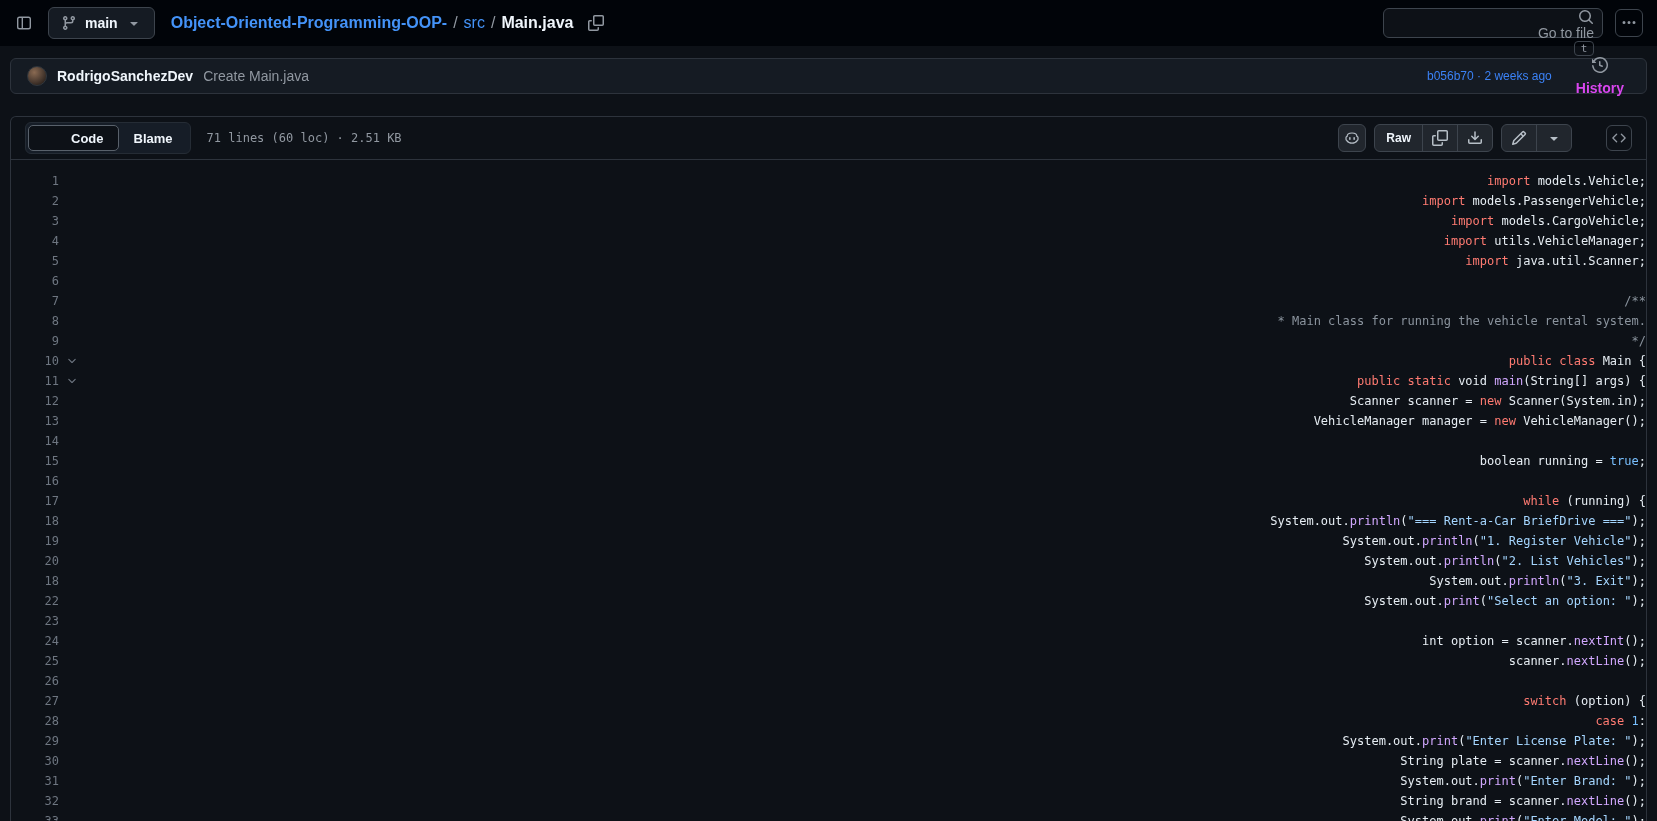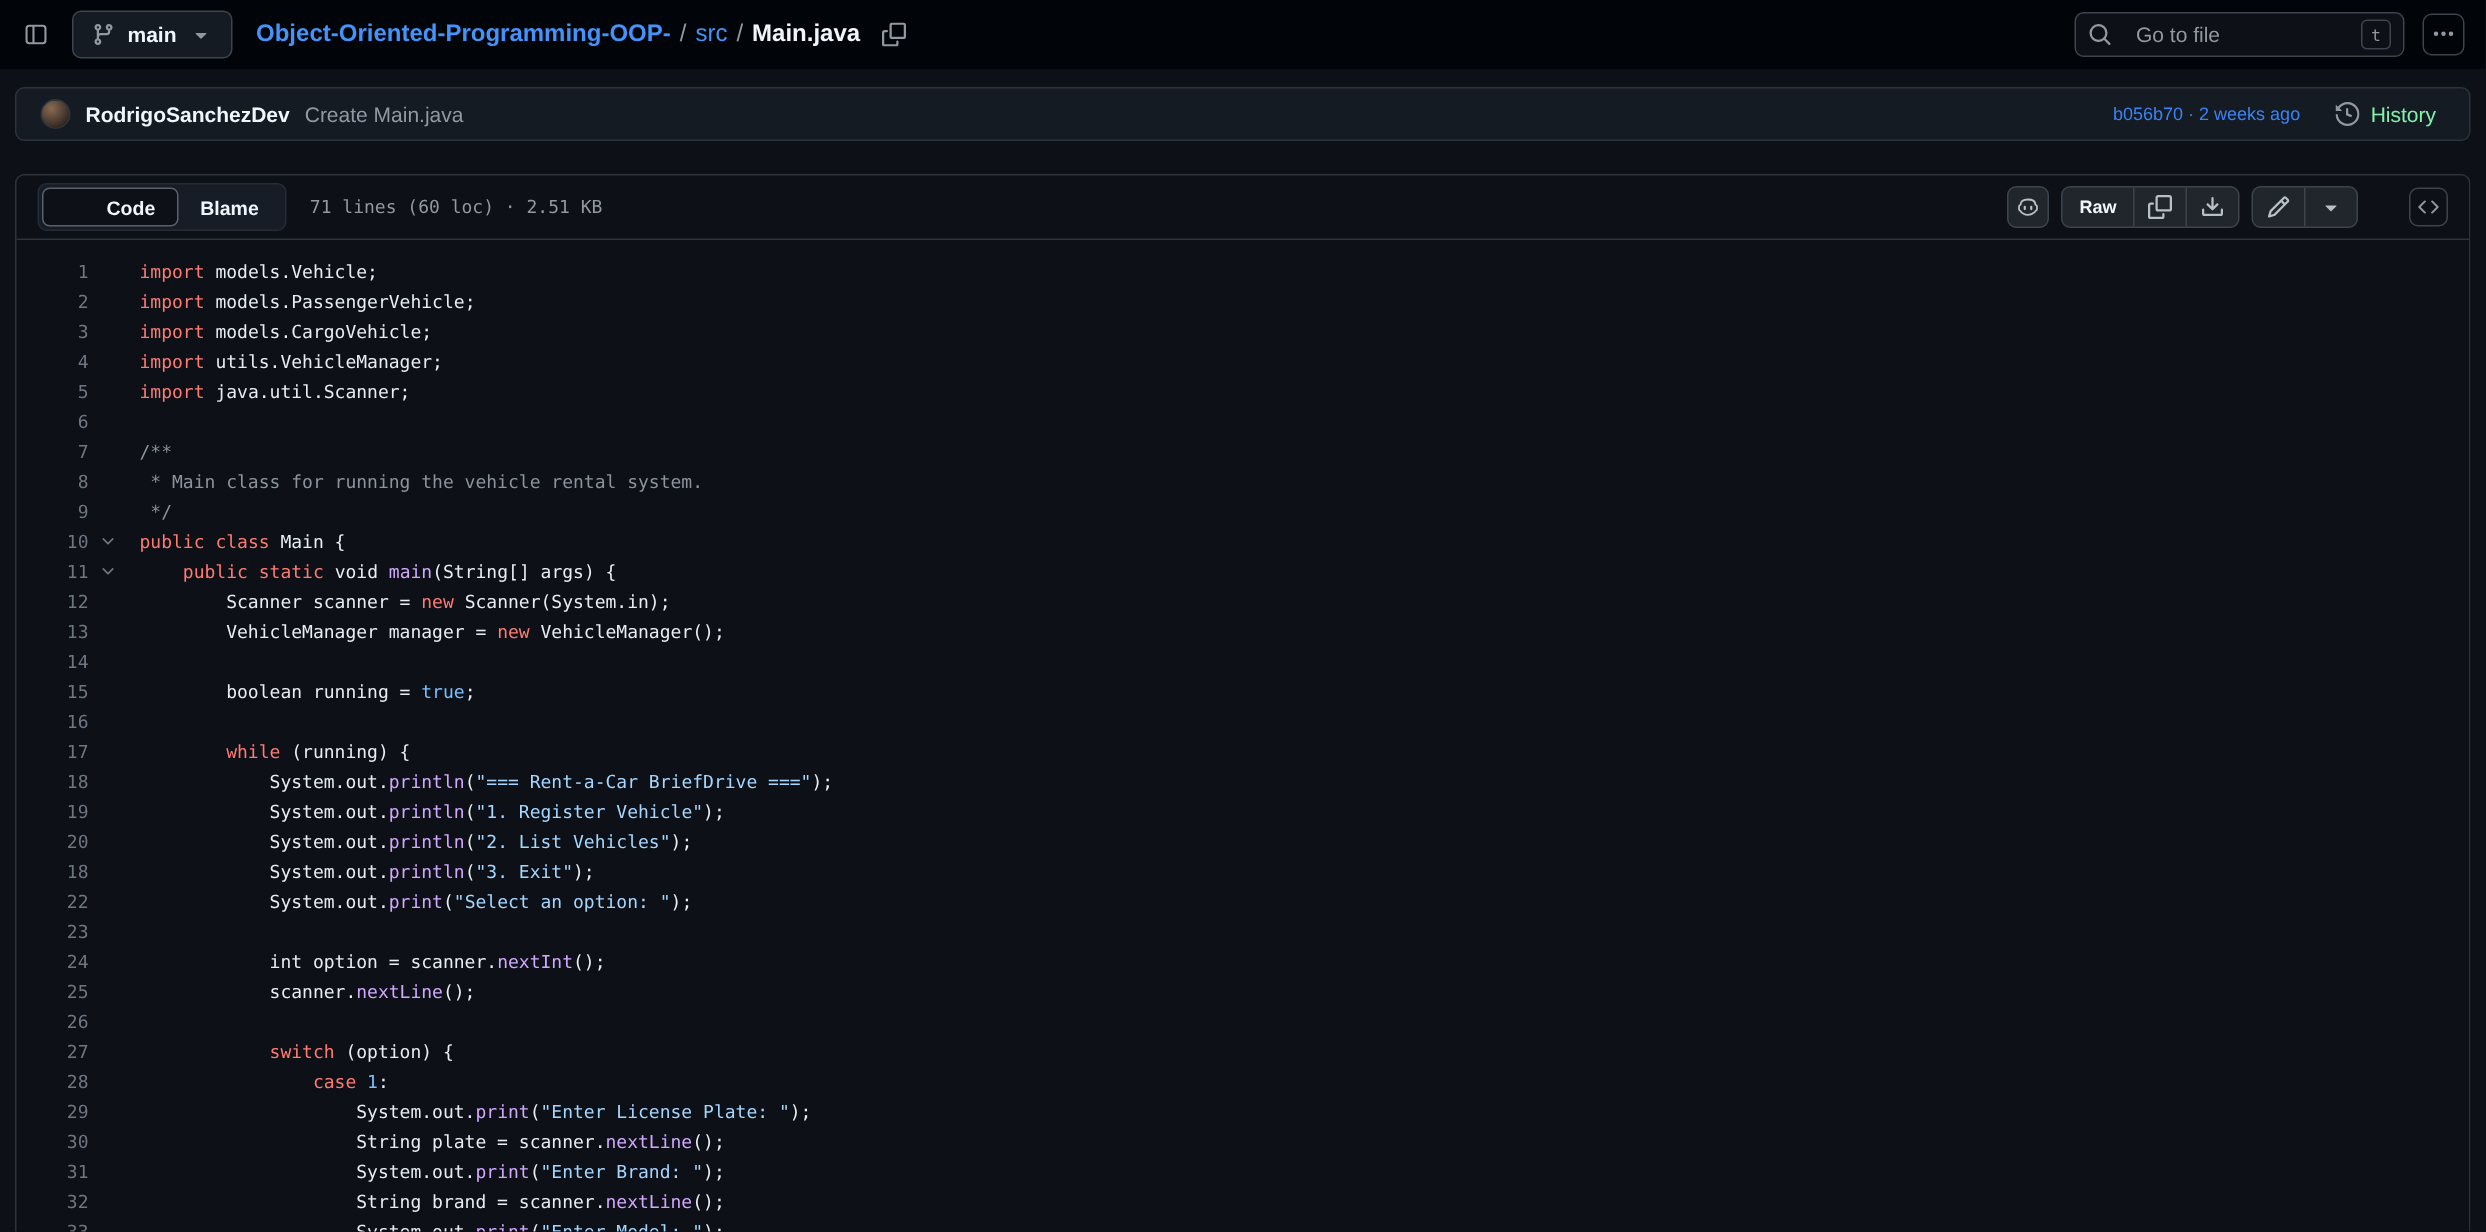--- a/index.html
+++ b/index.html
@@ -34,21 +34,21 @@
   .bc-dir  { color:var(--accent); font-weight:400; text-decoration:none; cursor:pointer; }
   .bc-file { color:#f0f6fc; font-weight:600; }
   .copy-path-btn {
     margin-left:10px; width:26px; height:26px; border:none; background:transparent;
     color:#9198a1; border-radius:6px; display:flex; align-items:center; justify-content:center; cursor:pointer;
   }
   .header-right { margin-left:auto; display:flex; align-items:center; gap:12px; }
   .goto-file {
     width:220px; height:30px; background:#0d1117;
     border:1px solid #3d444d; border-radius:6px;
-    display:flex; align-items:center; gap:16px; padding:0 8px; cursor:text;
+    display:flex; align-items:flex-end; gap:0; padding:0 8px; cursor:text;flex-direction:column;
   }
   .goto-file .ph { color:#9198a1; font-size:14px; }
   .goto-file .kbd {
     margin-left:auto; width:20px; height:20px; border:1px solid #3d444d; border-radius:4px;
     color:#9198a1; font-size:11px; font-family:"DejaVu Sans Mono", monospace;
     display:flex; align-items:center; justify-content:center;
   }
   .more-btn {
     width:28px; height:28px; background:transparent; border:1px solid #3d444d; border-radius:6px;
     color:#9198a1; display:flex; align-items:center; justify-content:center; cursor:pointer;
@@ -66,21 +66,21 @@
     width:20px; height:20px; border-radius:50%; flex:none; cursor:pointer;
     background:radial-gradient(circle at 35% 30%, #8a6a52 0%, #4a3a30 55%, #17110d 100%);
     border:1px solid #30363d;
   }
   .commit-author { margin-left:10px; font-size:14px; font-weight:700; color:#f0f6fc; cursor:pointer; }
   .commit-msg { margin-left:10px; font-size:14px; color:#9198a1; cursor:pointer; }
   .commit-right { margin-left:auto; display:flex; align-items:center; gap:18px; }
   .commit-sha-time { font-size:12px; color:#3b82f6; cursor:pointer; }
   .history-btn {
     display:flex; align-items:center; gap:7px; background:none; border:none; cursor:pointer;
-    color:#86efac; font-size:14px; font-weight:400;
+    color:#d946ef; font-size:14px; font-weight:700;flex-direction:column;
   }
   .history-btn svg { color:#9198a1; }
 
   
   .file-box { margin-top:22px; border:1px solid #2d333c; border-bottom:none; border-radius:6px 6px 0 0; background:#0d1117; }
   .file-header { height:43px; display:flex; align-items:center; padding:0 14px; border-bottom:1px solid #2d333c; }
   .seg-control {
     display:flex; align-items:center; background:#161d27; border:1px solid #252c35;
     border-radius:6px; padding:2px; height:32px;
   }
@@ -111,21 +111,21 @@
 
   
   .code-body { padding-top:11px; font-family:"DejaVu Sans Mono", monospace; font-size:12px; }
   .crow { display:flex; height:20px; line-height:20px; }
   .ln {
     width:48px; flex:none; text-align:right; color:#6e7681; cursor:pointer;
     user-select:none;
   }
   .fold { width:26px; flex:none; display:flex; align-items:center; justify-content:center; color:#6e7681; }
   .fold svg { cursor:pointer; }
-  .ctext { white-space:pre; flex:1; padding-left:8px; color:var(--code-fg); }
+  .ctext { white-space:pre; flex:1; padding-left:8px; color:var(--code-fg);text-align:right; }
   .tk-k { color:var(--kw); }
   .tk-f { color:var(--fn); }
   .tk-s { color:var(--str); }
   .tk-c { color:var(--const); }
   .tk-m { color:var(--comment); }
   .tk-p { color:var(--code-fg); }
 </style>
 </head>
 <body>
 

